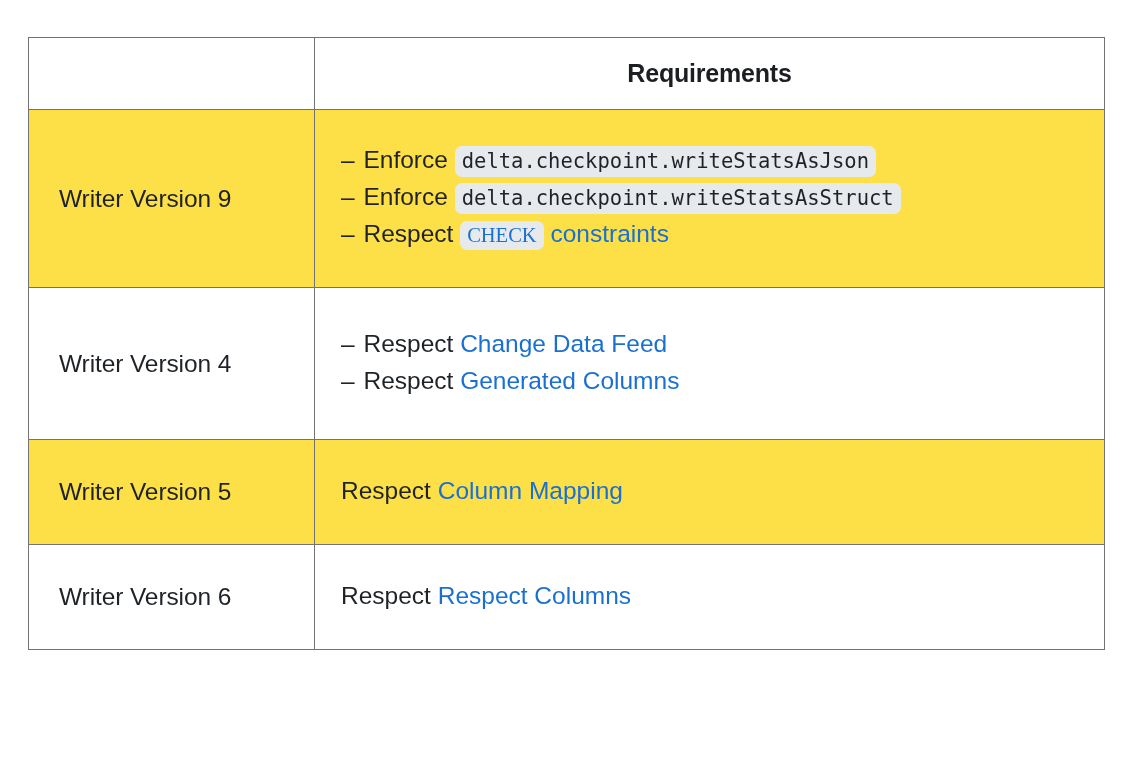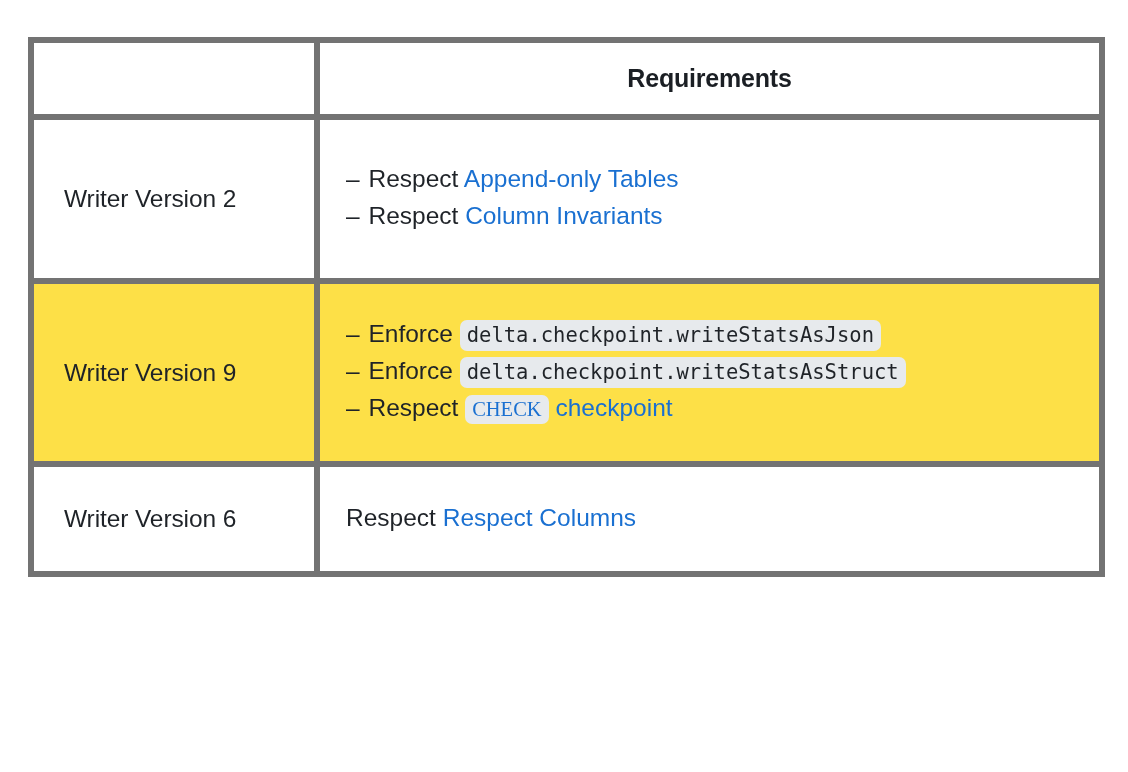--- a/index.html
+++ b/index.html
@@ -36,21 +36,21 @@
     table-layout: fixed;
     border: 1px solid #d5dbe0;
     background: #ffffff;
   }
 
   table.req-table col.col-version { width: 286px; }
   table.req-table col.col-req     { width: auto; }
 
   table.req-table th,
   table.req-table td {
-    border: 6px solid #737373;
+    border: 1px solid #737373;
     vertical-align: middle;
     background-clip: padding-box;
   }
 
   
   thead th.th-blank {
     height: 69px;
     background: #ffffff;
   }
   thead th.th-req {
@@ -128,33 +128,39 @@
         <col class="col-version">
         <col class="col-req">
       </colgroup>
       <thead>
         <tr>
           <th class="th-blank"></th>
           <th class="th-req">Requirements</th>
         </tr>
       </thead>
       <tbody id="tbody">
-          <tr class="plain r-v2">
-            <td class="version-cell">Writer Version 2</td>
-            <td class="req-cell">
-              <span class="req-line"><span class="dash">–</span> <span>Respect </span><a class="lnk">Append-only Tables</a></span>
-              <span class="req-line"><span class="dash">–</span> <span>Respect </span><a class="lnk">Column Invariants</a></span>
-            </td>
-          </tr>
           <tr class="shaded r-v3">
             <td class="version-cell">Writer Version 9</td>
             <td class="req-cell">
               <span class="req-line"><span class="dash">–</span> <span>Enforce </span><code class="code-span">delta.checkpoint.writeStatsAsJson</code></span>
               <span class="req-line"><span class="dash">–</span> <span>Enforce </span><code class="code-span">delta.checkpoint.writeStatsAsStruct</code></span>
-              <span class="req-line"><span class="dash">–</span> <span>Respect </span><a class="lnk"><code class="code-span link-code">CHECK</code><span> checkpoint</span></a></span>
+              <span class="req-line"><span class="dash">–</span> <span>Respect </span><a class="lnk"><code class="code-span link-code">CHECK</code><span> constraints</span></a></span>
+            </td>
+          </tr>
+          <tr class="plain r-v4">
+            <td class="version-cell">Writer Version 4</td>
+            <td class="req-cell">
+              <span class="req-line"><span class="dash">–</span> <span>Respect </span><a class="lnk">Change Data Feed</a></span>
+              <span class="req-line"><span class="dash">–</span> <span>Respect </span><a class="lnk">Generated Columns</a></span>
+            </td>
+          </tr>
+          <tr class="shaded r-v5">
+            <td class="version-cell">Writer Version 5</td>
+            <td class="req-cell">
+              <span class="req-line"><span>Respect </span><a class="lnk">Column Mapping</a></span>
             </td>
           </tr>
           <tr class="plain r-v6">
             <td class="version-cell">Writer Version 6</td>
             <td class="req-cell">
               <span class="req-line"><span>Respect </span><a class="lnk">Respect Columns</a></span>
             </td>
           </tr>
         </tbody>
     </table>

